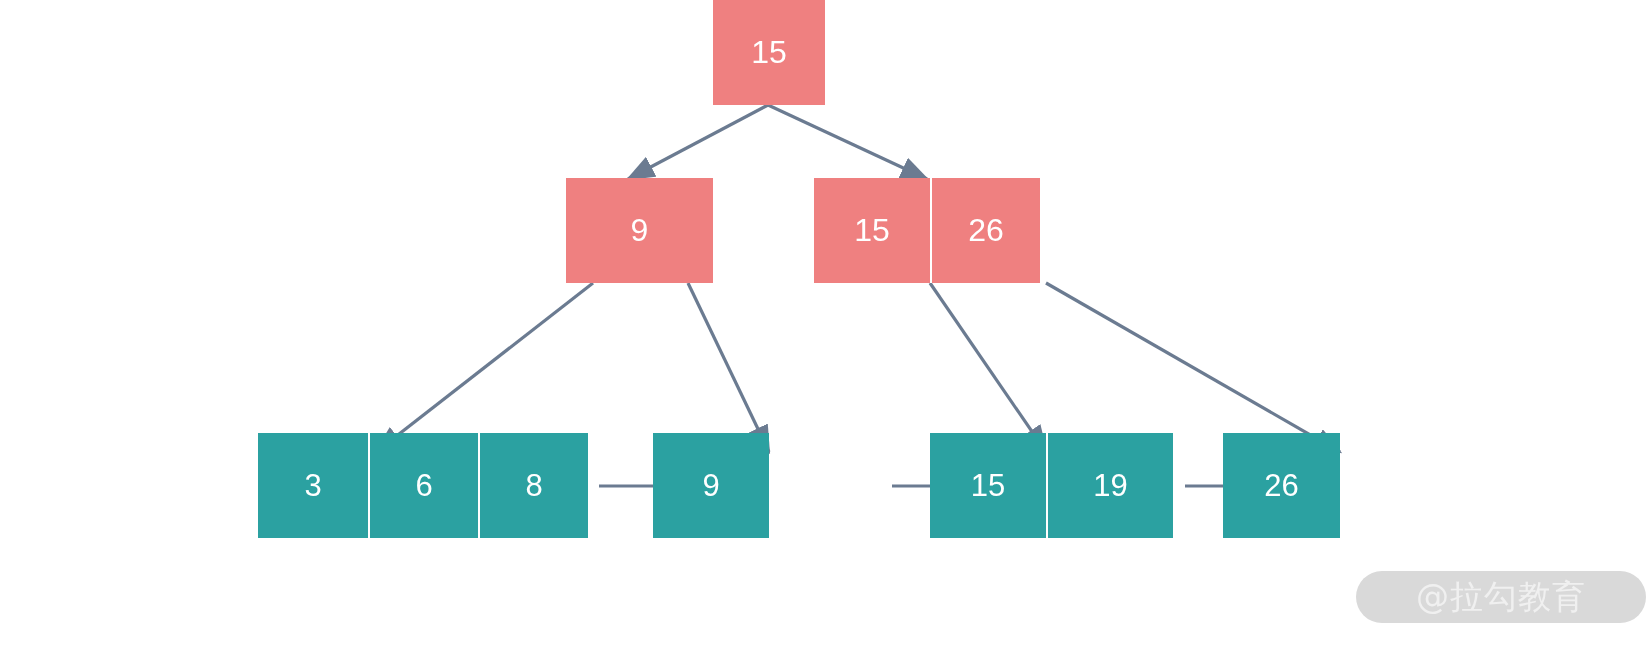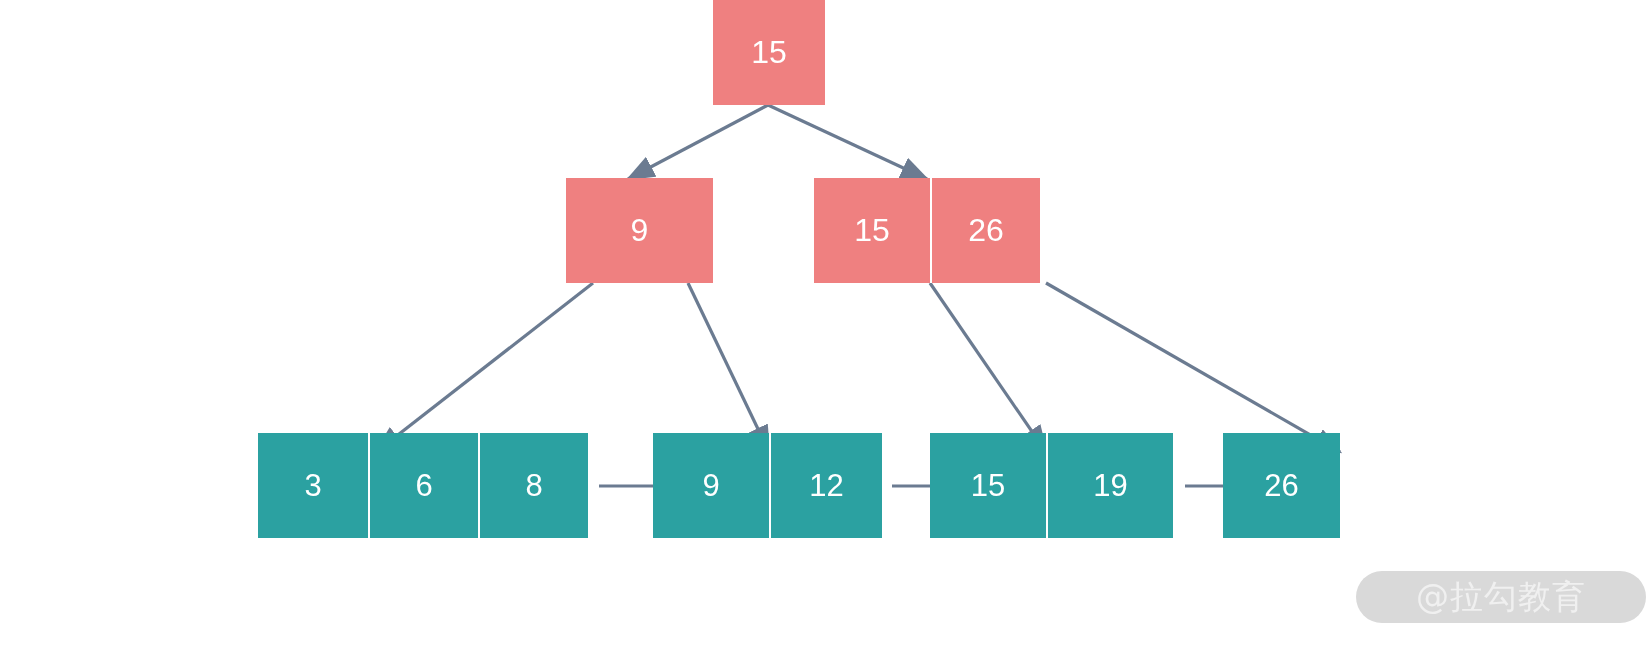--- a/index.html
+++ b/index.html
@@ -107,21 +107,20 @@
   </div>
 
   <div class="node" style="left:231px; top:433px; height:105px;">
     <div class="cell leaf" style="width:110px; height:105px;">3</div>
     <div class="cell leaf divider-left" style="width:110px; height:105px;">6</div>
     <div class="cell leaf divider-left" style="width:110px; height:105px;">8</div>
   </div>
 
   <div class="node" style="left:626px; top:433px; height:105px;">
     <div class="cell leaf" style="width:116px; height:105px;">9</div>
-    <div class="cell leaf divider-left" style="width:113px; height:105px;">12</div>
   </div>
 
   <div class="node" style="left:903px; top:433px; height:105px;">
     <div class="cell leaf" style="width:116px; height:105px;">15</div>
     <div class="cell leaf divider-left" style="width:127px; height:105px;text-align:center;">19</div>
   </div>
 
   <div class="node" style="left:1196px; top:433px; height:105px;">
     <div class="cell leaf" style="width:117px; height:105px;">26</div>
   </div>

